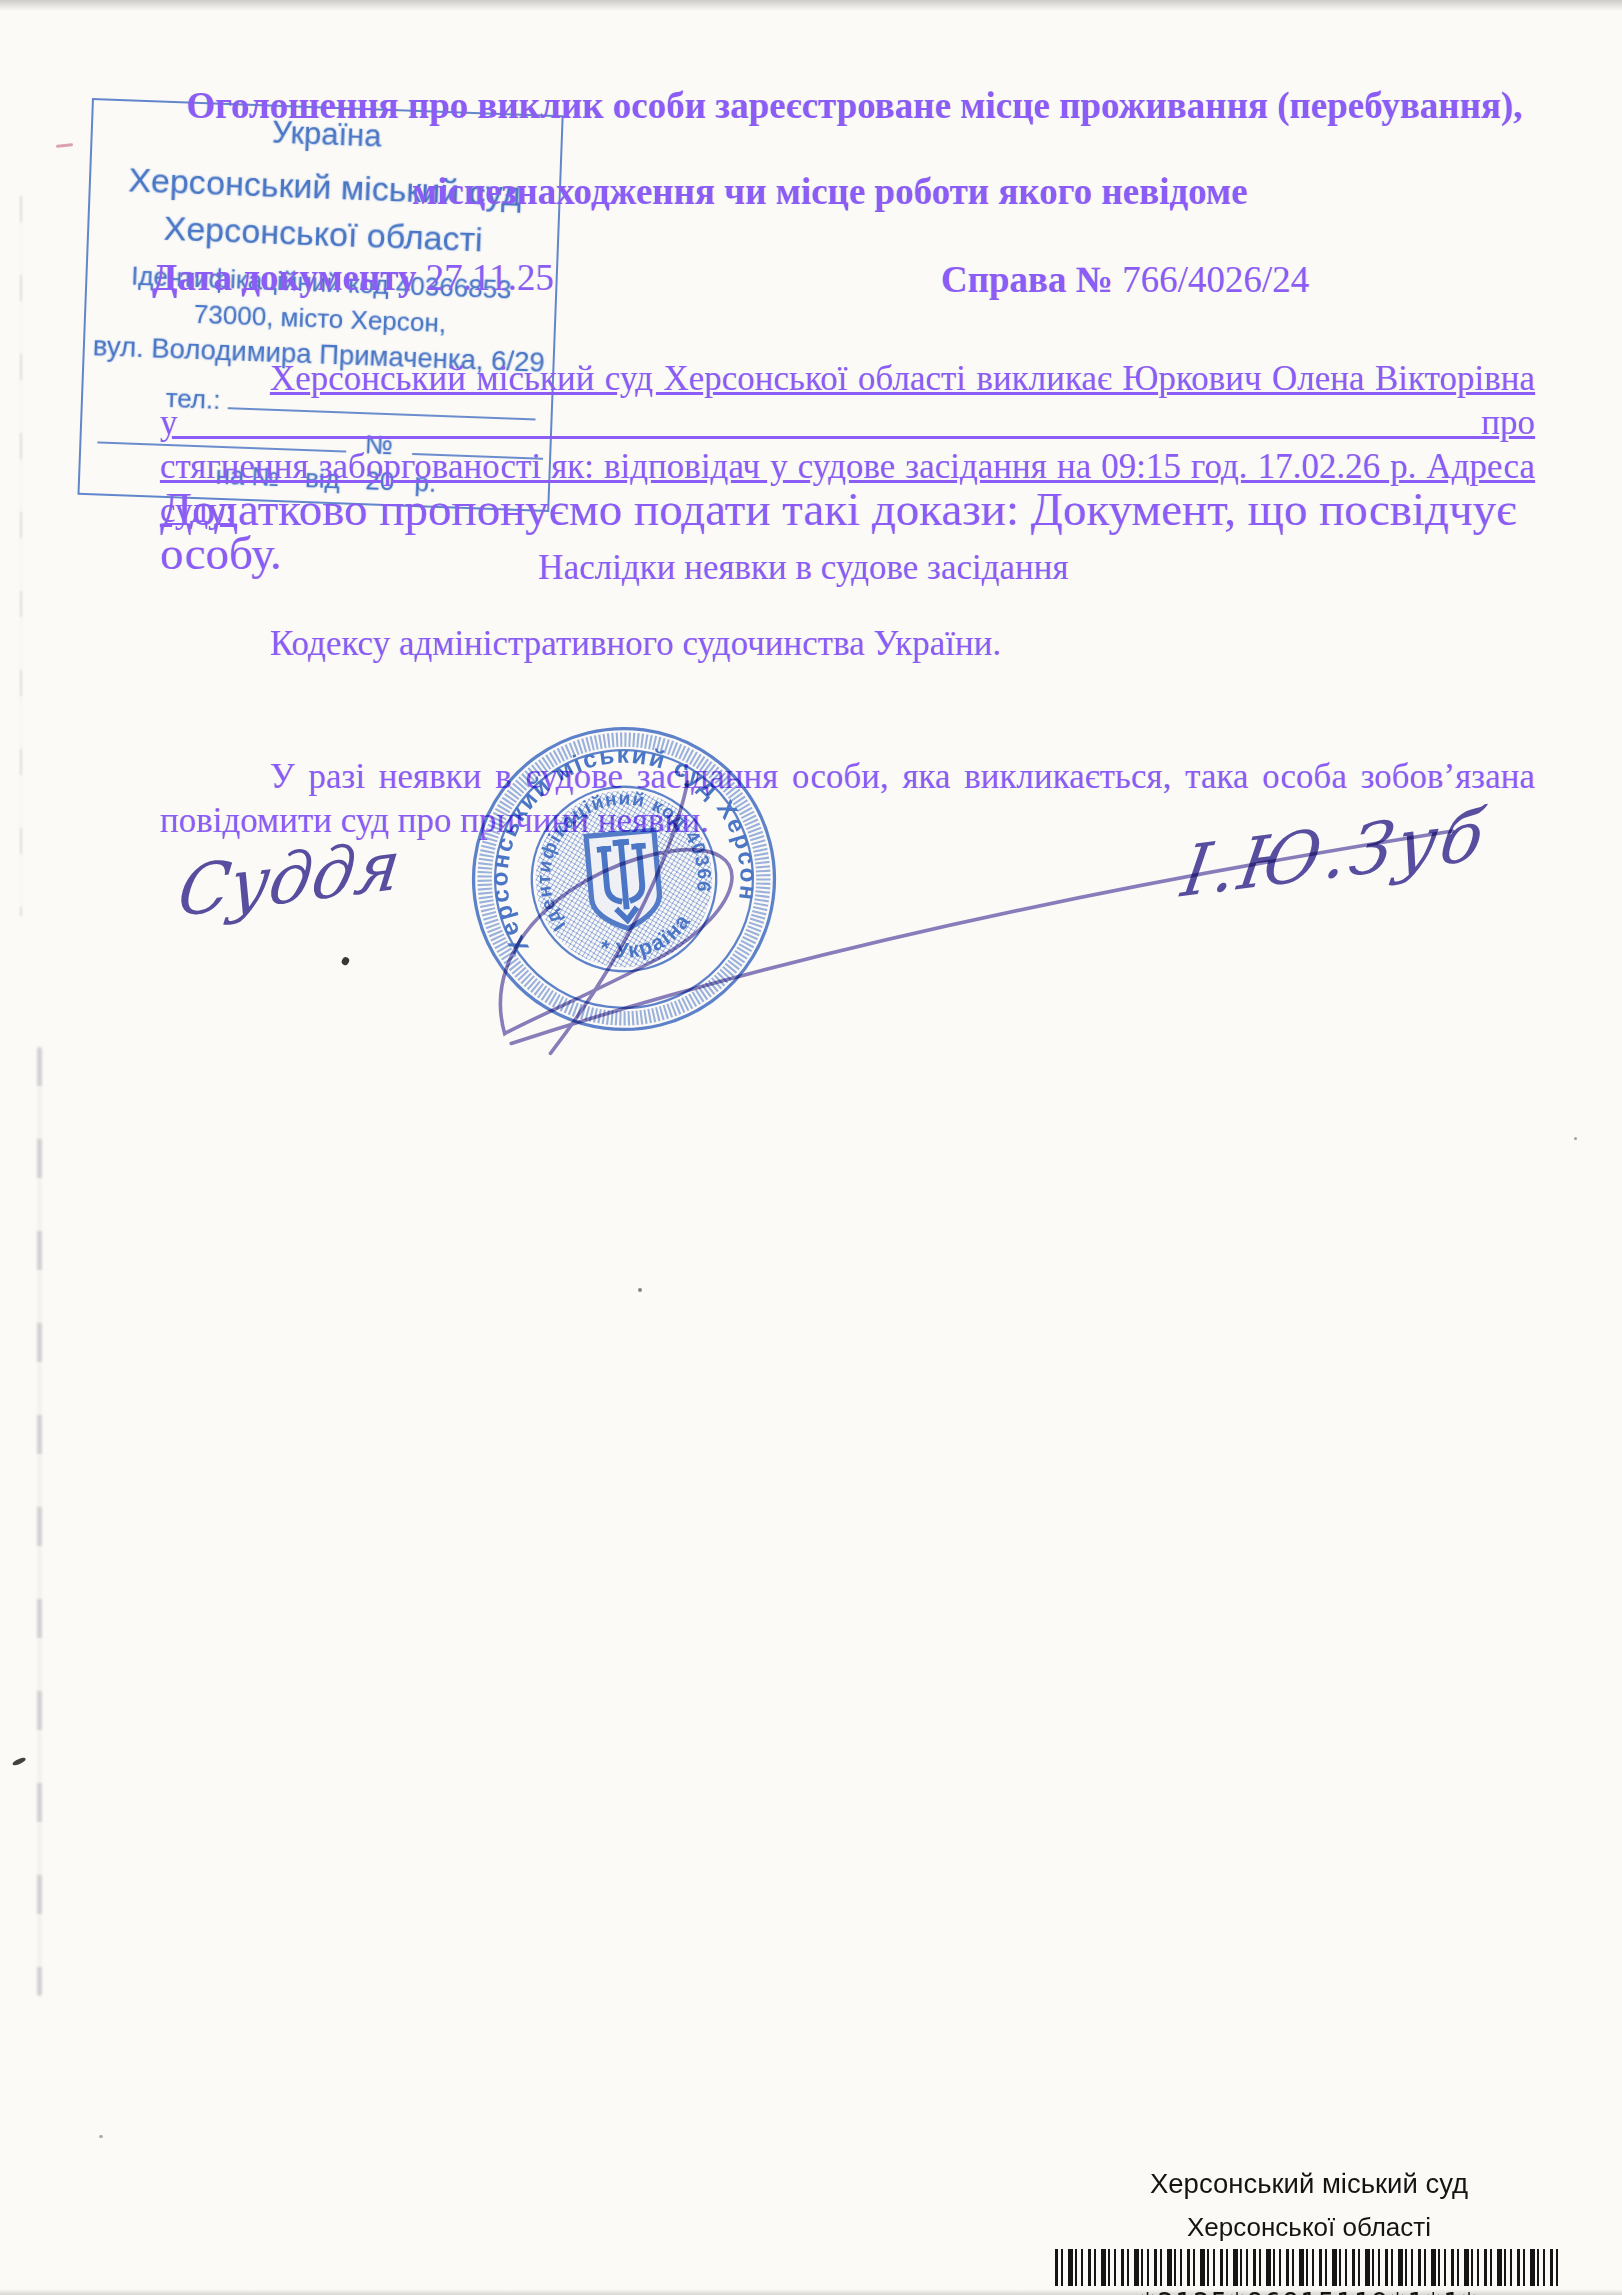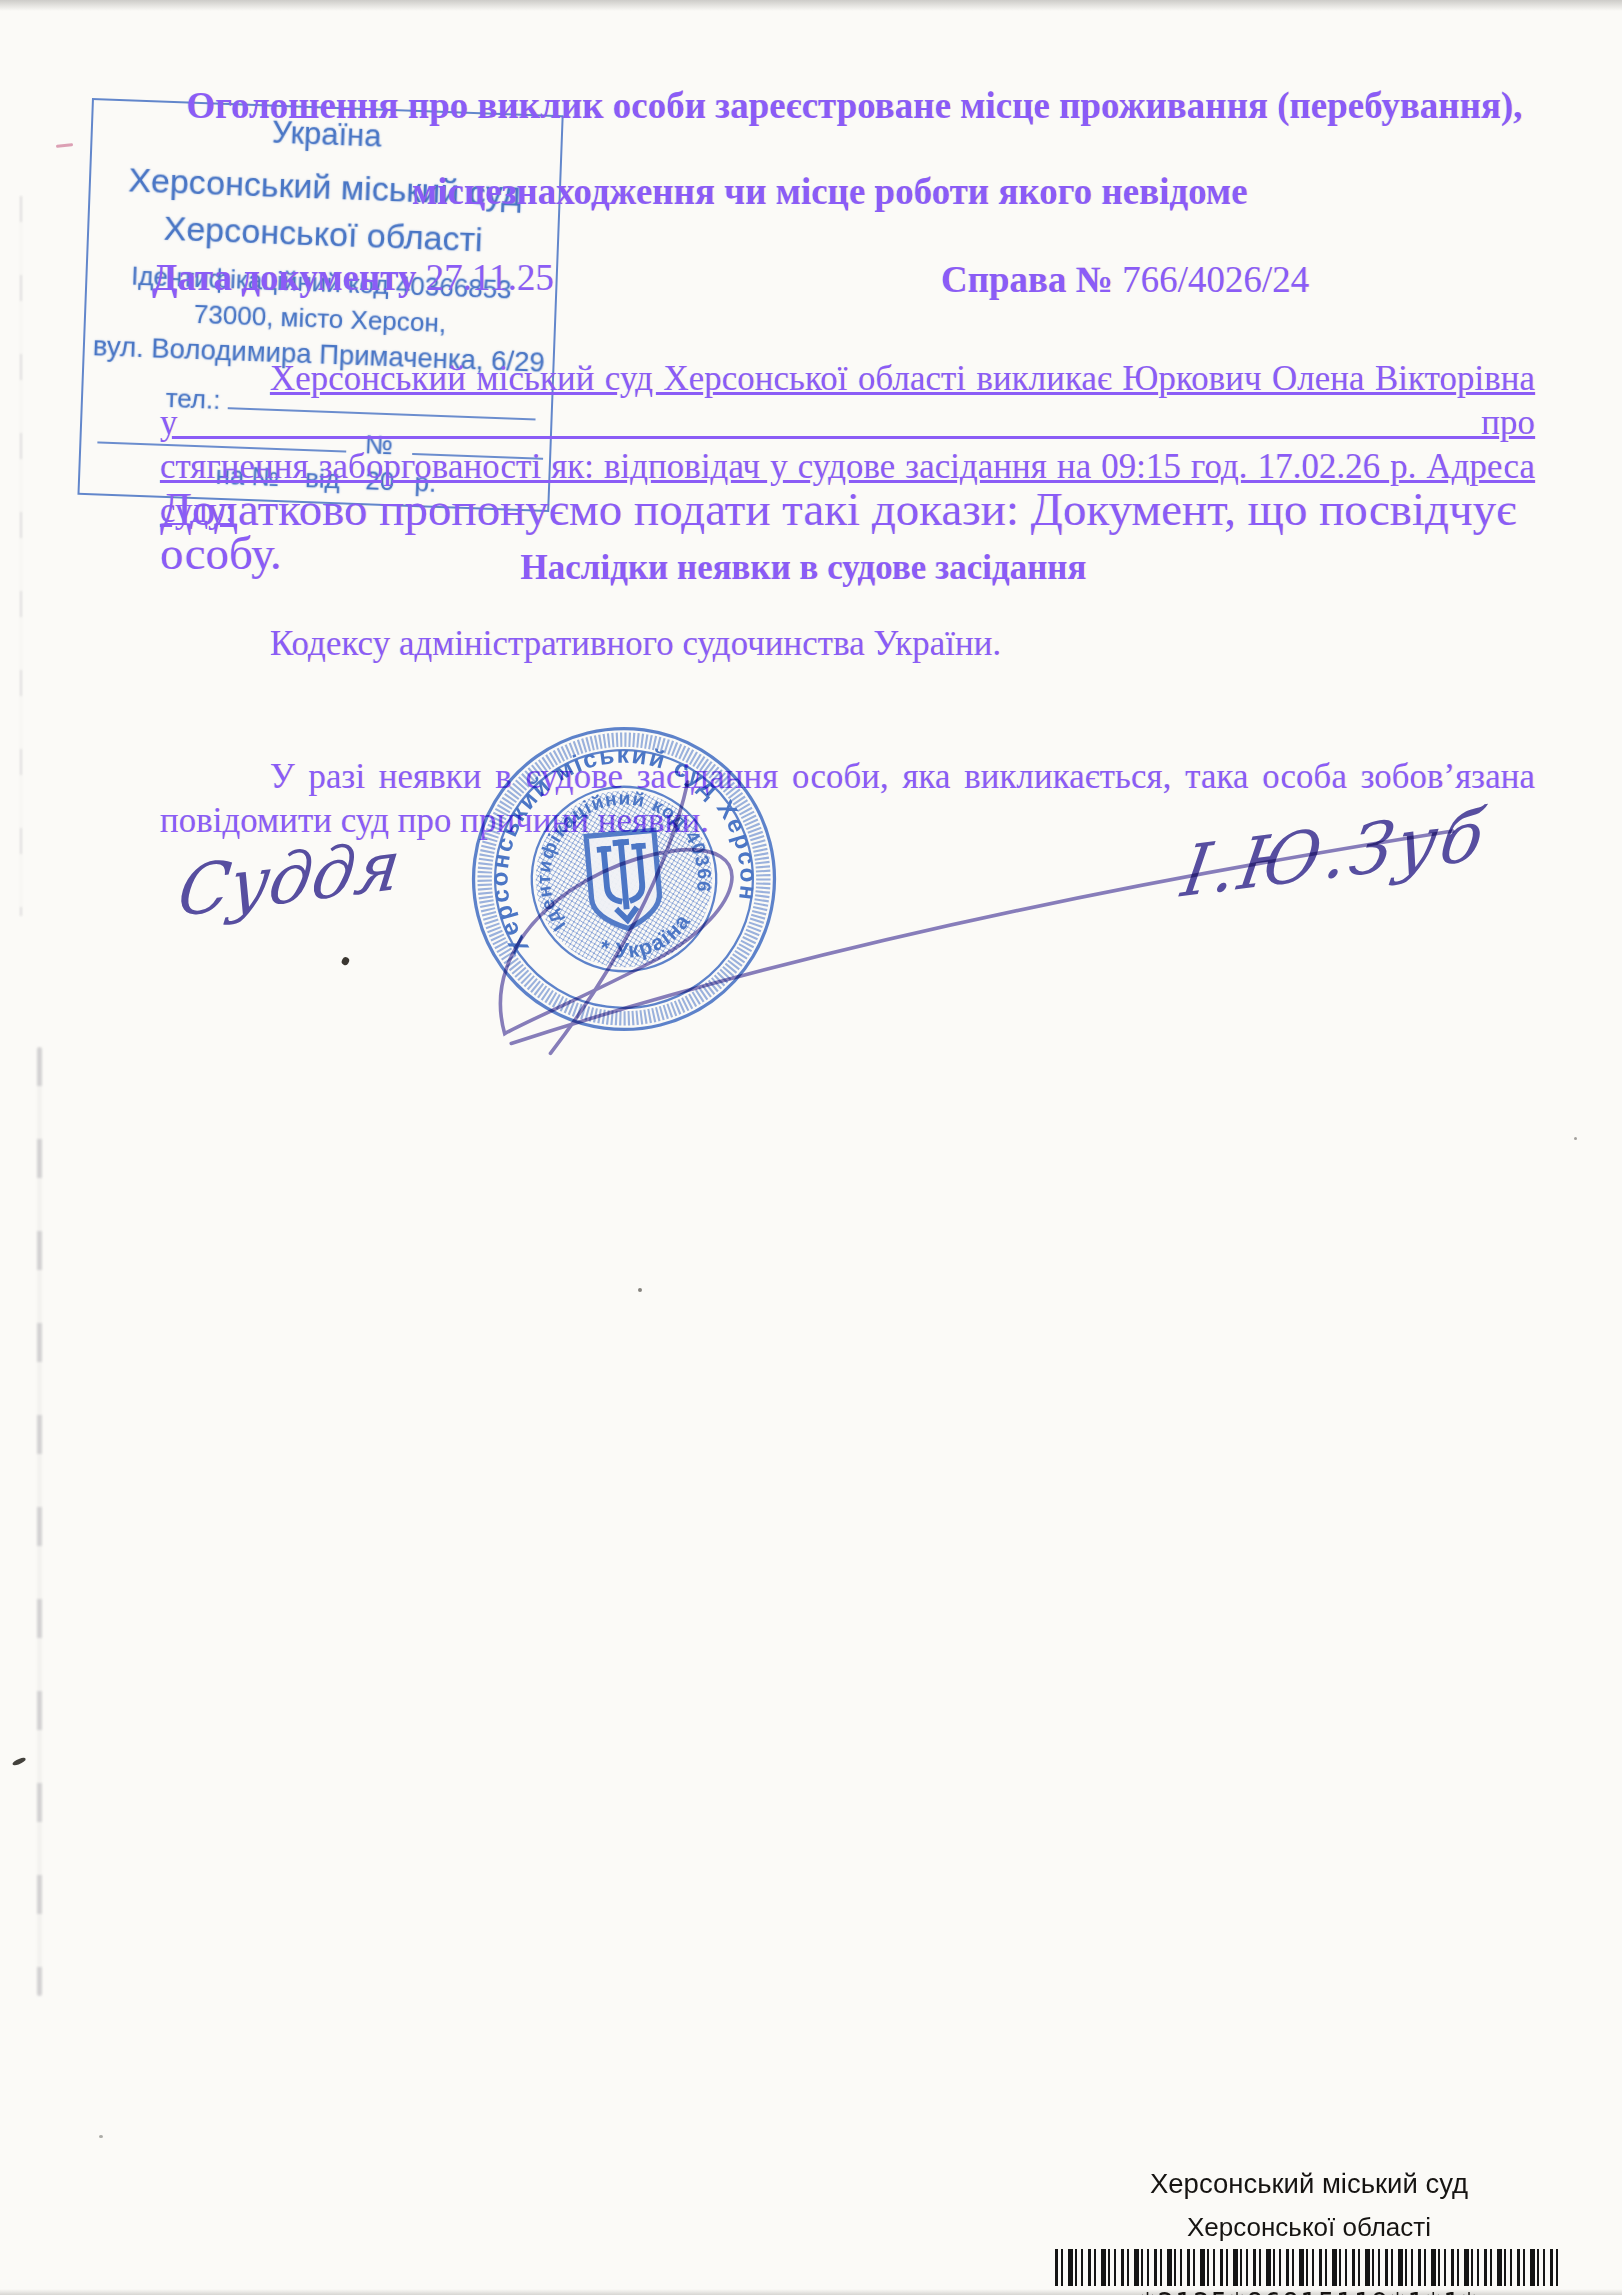--- a/index.html
+++ b/index.html
@@ -40,21 +40,21 @@
   .meta-case{position:absolute;left:941px;top:5.2px;}
   .b{font-weight:bold;}
   .bodypar{position:absolute;left:160px;width:1375px;font-size:35px;line-height:44px;}
   .jline{text-align:justify;text-align-last:justify;}
   .jline.last{text-align-last:left;}
   .force-last-just .jline.last{text-align-last:justify;}
   .indent-first .jline:first-child{text-indent:110px;}
   #par1{top:357px;text-decoration:underline;}
   #par-evidence{top:487px;font-size:47px;}
   #section-heading{position:absolute;left:0;top:548px;width:1531px;text-align:center;
-    font-weight:bold;font-size:35px;}
+    font-weight:normal;font-size:35px;}
   #section-heading span{display:inline-block;transform:translateX(38px);}
   #par2{top:622px;}
   #par3{top:755px;}
 
   
   .cstamp{position:absolute;left:92px;top:98px;width:468px;height:393px;
     border:2.6px solid rgba(72,116,202,.85);
     transform:rotate(2.1deg);transform-origin:0 0;
     font-family:"Liberation Sans", sans-serif;color:#4a78cc;
     mix-blend-mode:multiply;filter:blur(0.3px);

